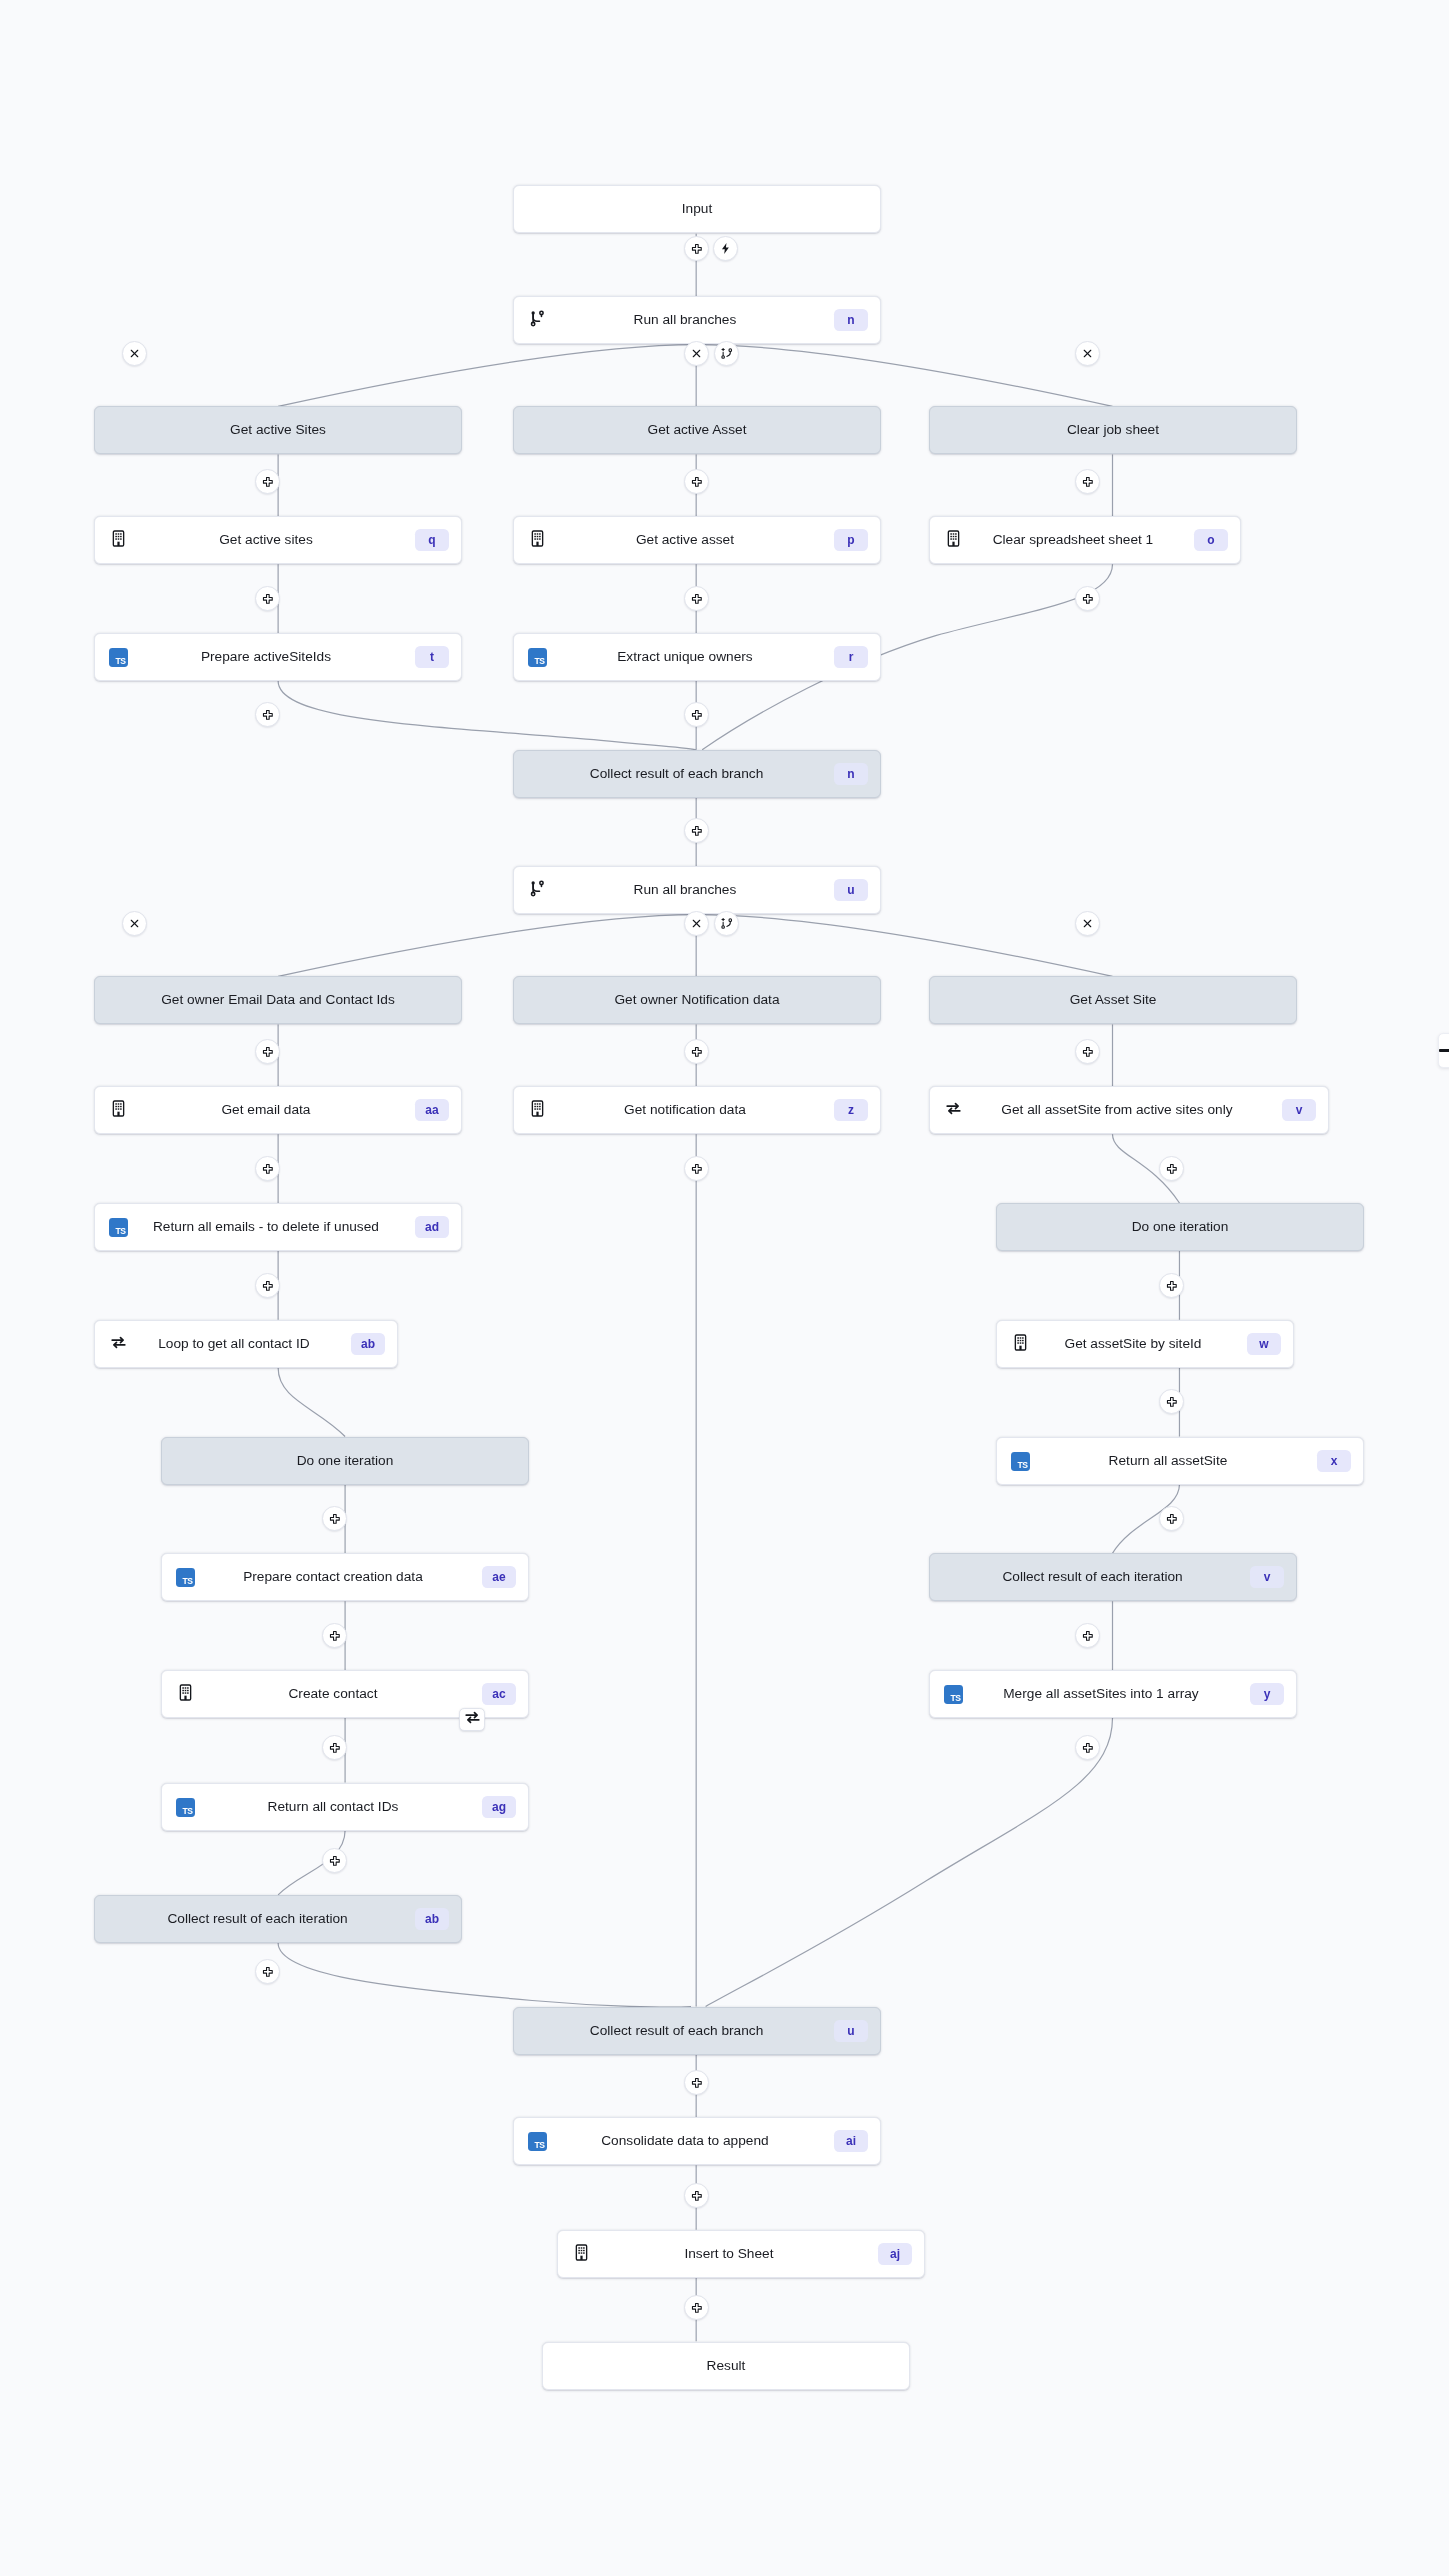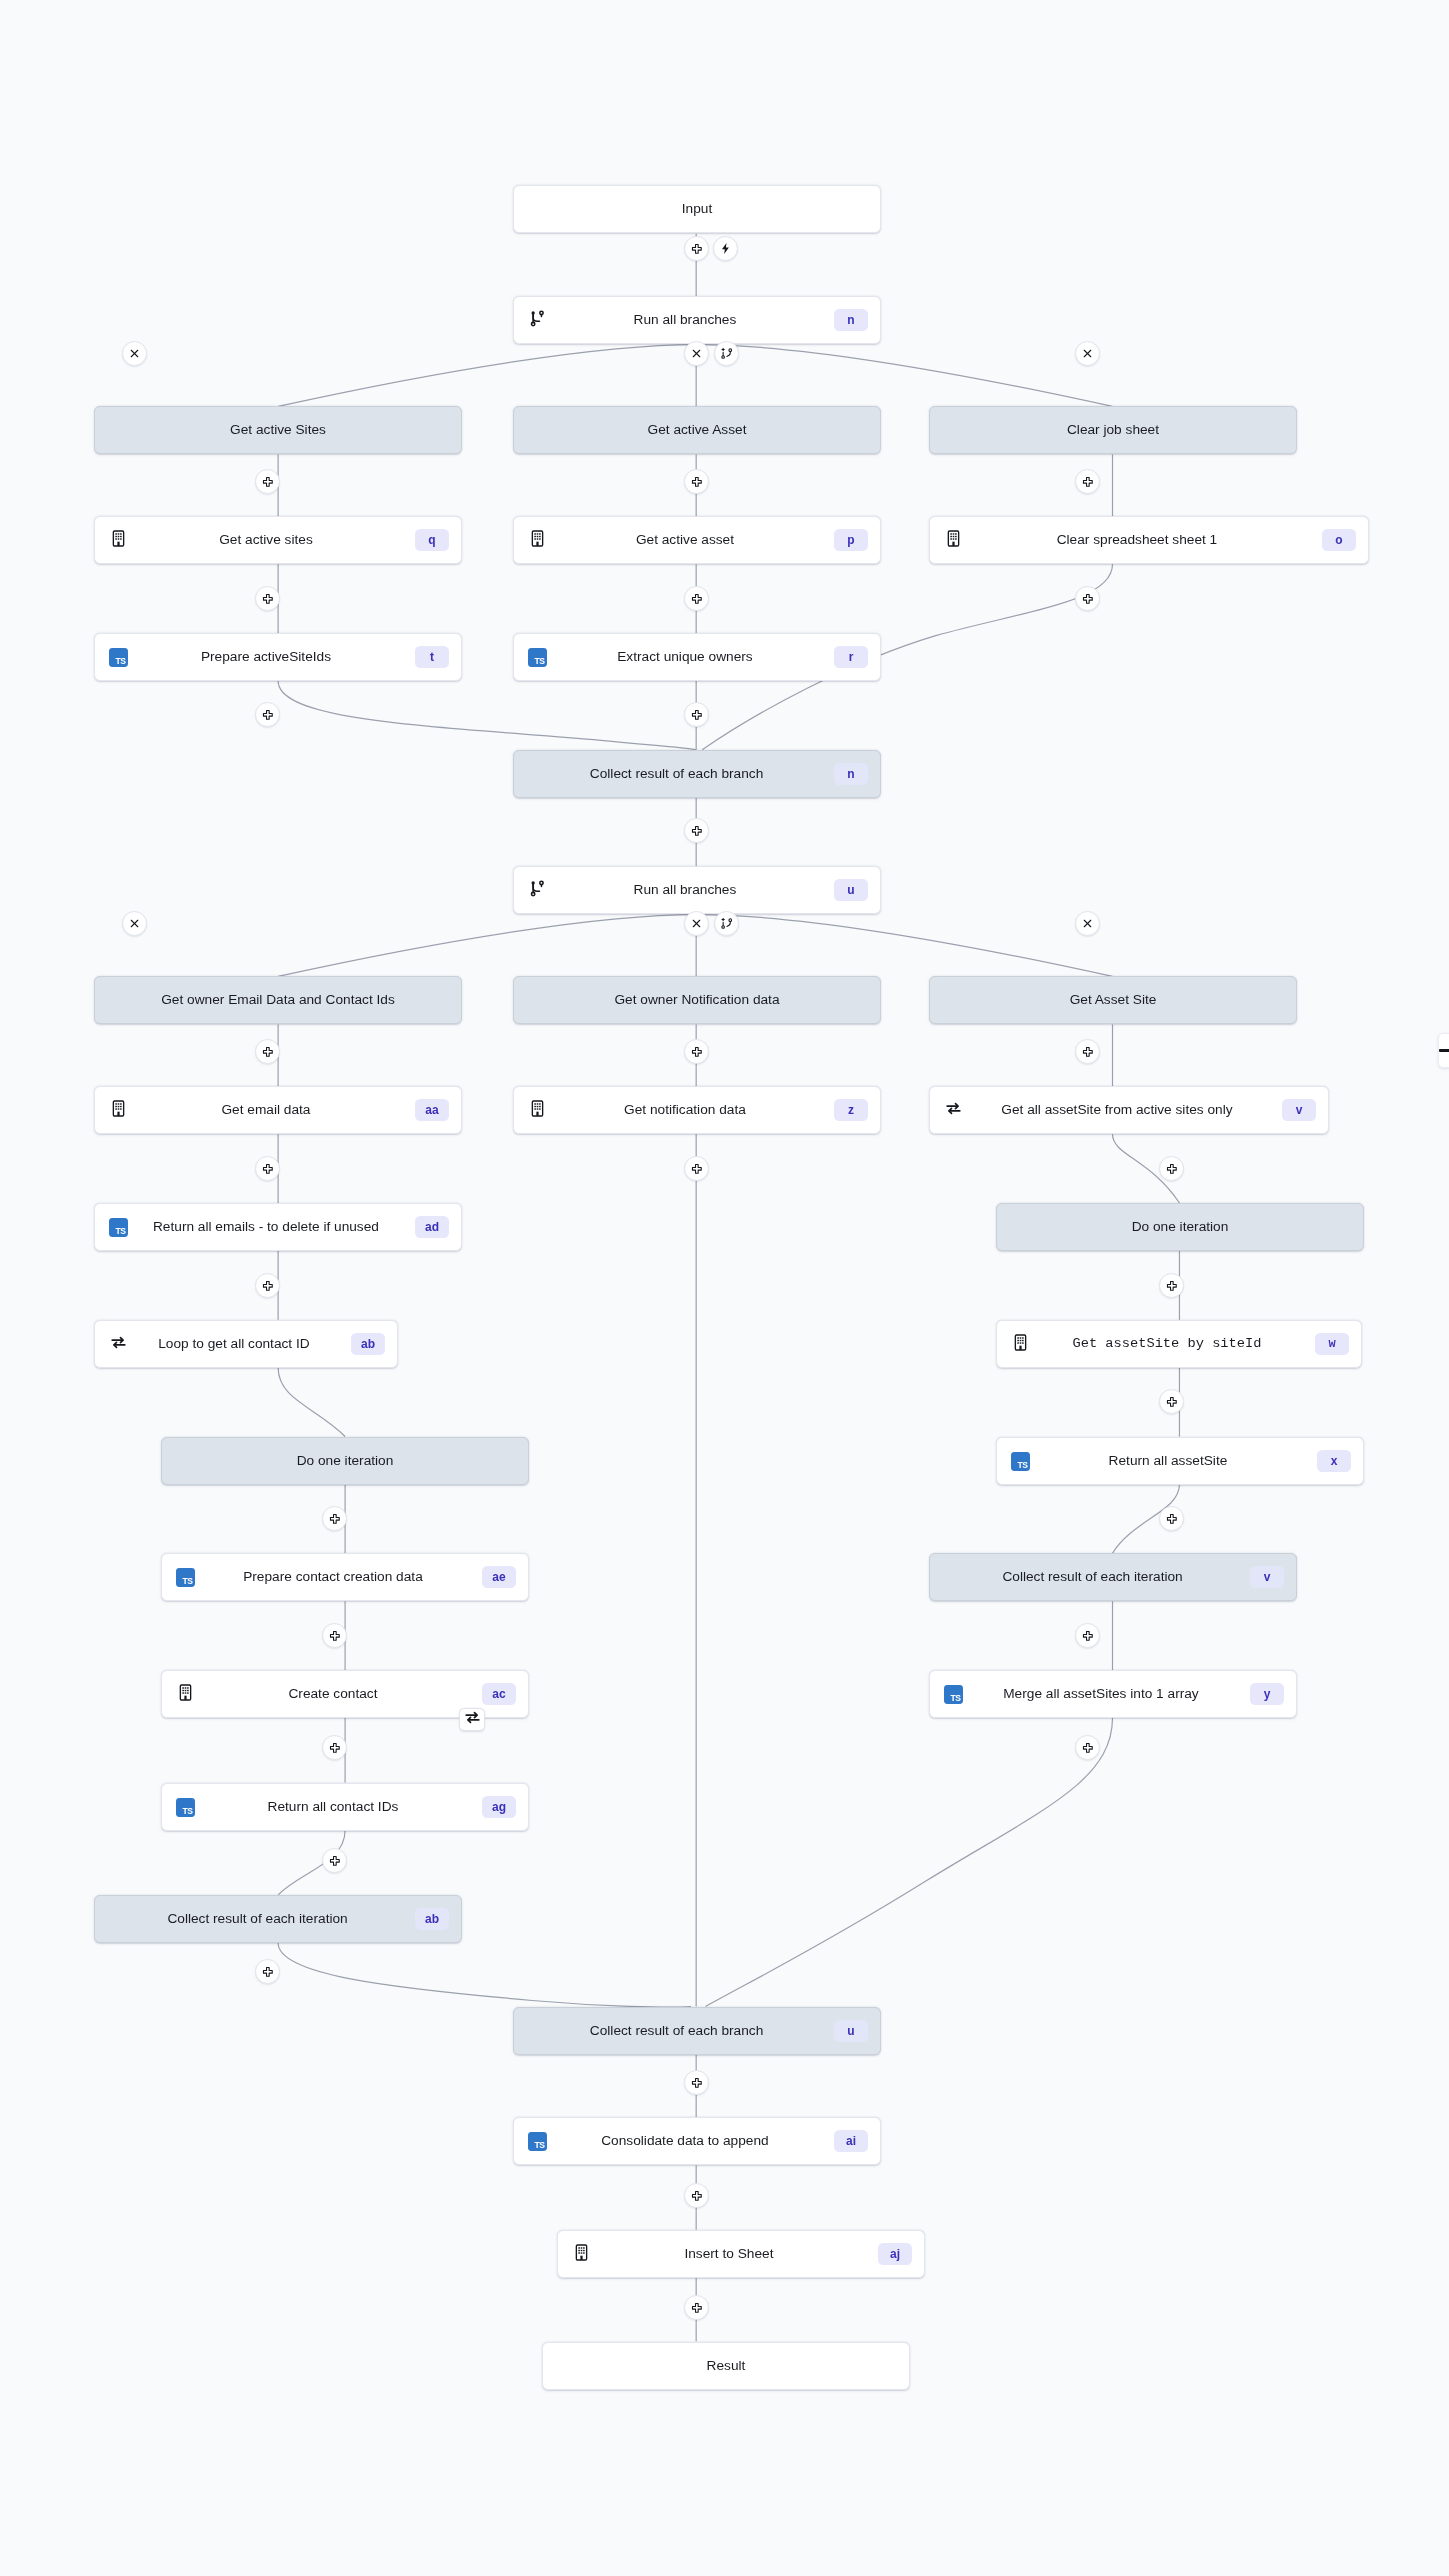--- a/index.html
+++ b/index.html
@@ -246,21 +246,21 @@
                 <rect x="8" y="11.8" width="2" height="1.8"></rect>
                 <rect x="11" y="11.8" width="2" height="1.8"></rect>
                 <rect x="14" y="11.8" width="2" height="1.8"></rect>
                 <rect x="10.6" y="16" width="2.8" height="5.5"></rect>
               </g>
             </svg></span>
         </span>
         <span class="label">Get active asset</span>
         <span class="kbd">p</span>
       </div>
-      <div class="node plain has-left" style="left: 929px; top: 516px; width: 440px;">
+      <div class="node plain has-left" style="left: 929px; top: 516px; width: 312px;">
         <span class="nico">
           <span><svg width="19" height="19" viewBox="0 0 24 24">
               <rect x="5.5" y="2.5" width="13" height="19" rx="1.6" fill="none" stroke="#15171c" stroke-width="1.7"></rect>
               <g fill="#15171c">
                 <rect x="8" y="5.4" width="2" height="1.8"></rect>
                 <rect x="11" y="5.4" width="2" height="1.8"></rect>
                 <rect x="14" y="5.4" width="2" height="1.8"></rect>
                 <rect x="8" y="8.6" width="2" height="1.8"></rect>
                 <rect x="11" y="8.6" width="2" height="1.8"></rect>
                 <rect x="14" y="8.6" width="2" height="1.8"></rect>
@@ -390,21 +390,21 @@
                 <path d="M4 9h13"></path>
                 <path d="M14.5 5.8 17.8 9l-3.3 3.2"></path>
                 <path d="M20 15H7"></path>
                 <path d="M9.5 11.8 6.2 15l3.3 3.2"></path>
               </g>
             </svg></span>
         </span>
         <span class="label">Loop to get all contact ID</span>
         <span class="kbd">ab</span>
       </div>
-      <div class="node plain has-left" style="left: 996px; top: 1320px; width: 366px; font-family: Liberation Mono, monospace;">
+      <div class="node plain has-left" style="left: 996px; top: 1320px; width: 298px;">
         <span class="nico">
           <span><svg width="19" height="19" viewBox="0 0 24 24">
               <rect x="5.5" y="2.5" width="13" height="19" rx="1.6" fill="none" stroke="#15171c" stroke-width="1.7"></rect>
               <g fill="#15171c">
                 <rect x="8" y="5.4" width="2" height="1.8"></rect>
                 <rect x="11" y="5.4" width="2" height="1.8"></rect>
                 <rect x="14" y="5.4" width="2" height="1.8"></rect>
                 <rect x="8" y="8.6" width="2" height="1.8"></rect>
                 <rect x="11" y="8.6" width="2" height="1.8"></rect>
                 <rect x="14" y="8.6" width="2" height="1.8"></rect>

